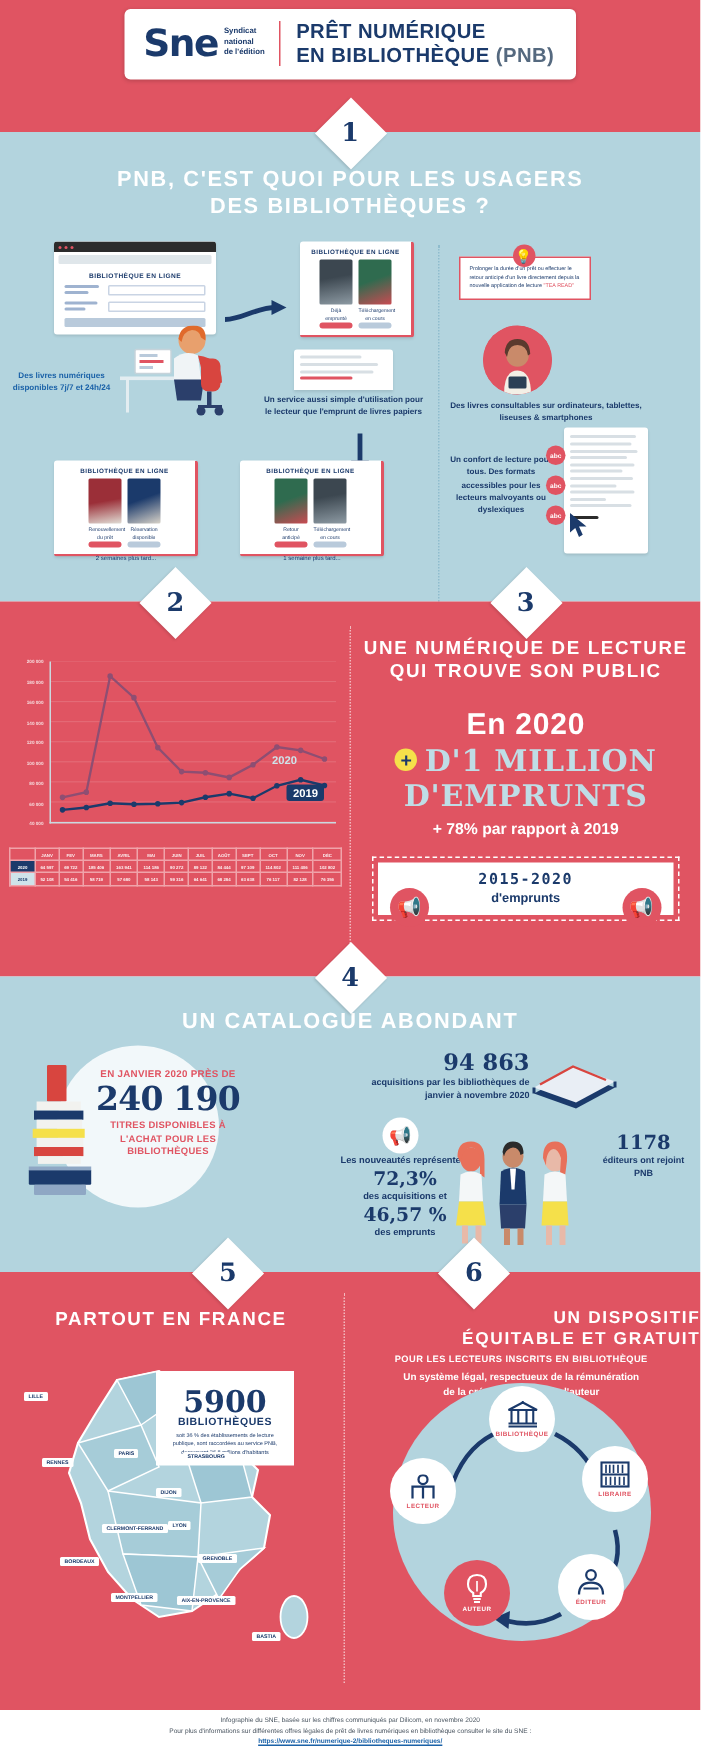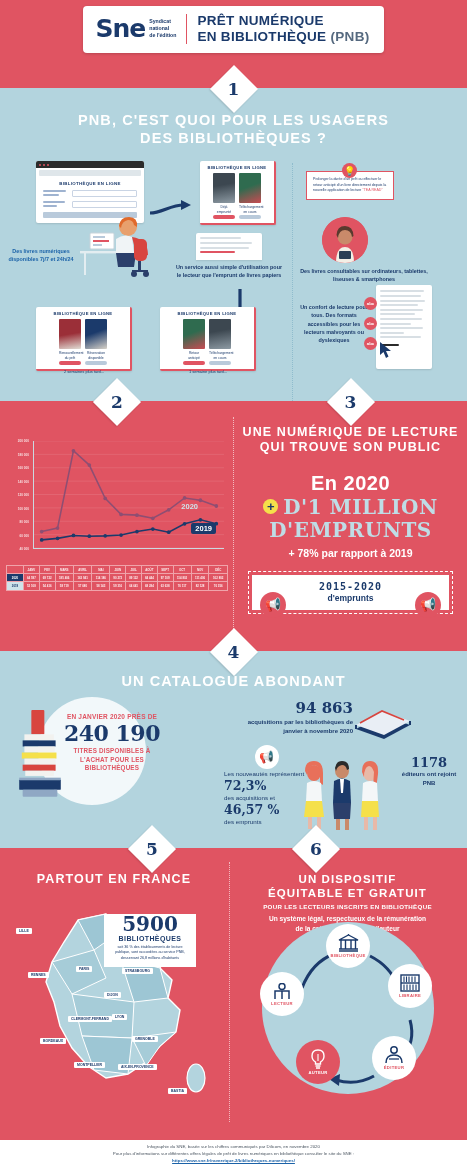--- a/index.html
+++ b/index.html
@@ -62,21 +62,21 @@
     font-weight: bold; font-size: 17px; color: #1b3a6b;
   }
 
   
   .sec-title {
     text-align: center; color: #fff; font-weight: bold;
     letter-spacing: 1.1px; line-height: 1.22;
   }
   .t-lg { font-size: 14.5px; }
   .t-md { font-size: 12.5px; }
-  .t-sm { font-size: 11.5px; }
+  .t-sm { font-size: 11.5px; text-align: right; }
 
   
   .s1 { height: 313px; padding-top: 24px; }
   .s1 .sec-title { color: #fff; }
   .s1-body { position: relative; height: 256px; margin-top: 8px; }
   .dotted-v {
     position: absolute; top: 8px; bottom: 4px; left: 292px;
     border-left: 1.6px dotted #8fbccd;
   }
   .browser {
@@ -227,22 +227,22 @@
   }
   .n240 .k { color: #e05462; font-size: 6.5px; font-weight: bold; line-height: 1.35; letter-spacing: .2px; }
   .n240 .big { font-family: "DejaVu Serif", serif; font-weight: bold; font-size: 22px; line-height: 1.05; letter-spacing: -.5px; }
   .n240 .sub { color: #e05462; font-size: 6.3px; font-weight: bold; line-height: 1.4; margin-top: 2px; letter-spacing: .2px; }
   .acq {
     position: absolute; left: 228px; top: 48px; width: 125px; text-align: right;
   }
   .acq .big { font-family: "DejaVu Serif", serif; font-weight: bold; font-size: 15px; color: #1b3a6b; }
   .acq .sub { font-size: 6px; color: #1b3a6b; line-height: 1.5; margin-top: 1px; font-weight: bold; }
   .nouv {
-    position: absolute; left: 224px; top: 118px; width: 92px; text-align: left;
-    color: #1b3a6b; font-size: 6.2px; font-weight: normal; line-height: 1.55;
+    position: absolute; left: 224px; top: 118px; width: 92px; text-align: center;
+    color: #1b3a6b; font-size: 6.2px; font-weight: bold; line-height: 1.55;
   }
   .nouv b { font-family: "DejaVu Serif", serif; font-size: 12.5px; display: block; line-height: 1.15; }
   .mega-sm {
     position: absolute; left: 255px; top: 94px; width: 24px; height: 24px;
     border-radius: 50%; background: #fff;
     display: flex; align-items: center; justify-content: center;
     color: #e05462; font-size: 12px;
   }
   .ed1178 {
     position: absolute; left: 396px; top: 104px; width: 66px; text-align: center;
@@ -255,21 +255,21 @@
   
   .s56 { height: 292px; display: flex; position: relative; }
   .s5 { width: 228px; padding-top: 24px; position: relative; }
   .s6 { width: 239px; padding-top: 24px; position: relative; }
   .s56 .dots-mid {
     position: absolute; left: 229px; top: 14px; bottom: 18px;
     border-left: 1.6px dotted #f2b9bf;
   }
   .map-box {
     position: absolute; left: 104px; top: 66px; width: 92px; background: #fff;
-    padding: 0 6px 6px; text-align: center; z-index: 5;
+    padding: 10px 6px 6px; text-align: center; z-index: 5;
   }
   .map-box .big { font-family: "DejaVu Serif", serif; font-weight: bold; font-size: 20px; color: #1b3a6b; line-height: 1; }
   .map-box .lbl { font-size: 7px; font-weight: bold; color: #1b3a6b; letter-spacing: .4px; margin-top: 1px; }
   .map-box .txt { font-size: 3.7px; color: #1b3a6b; line-height: 1.45; margin-top: 3px; }
   .map-svg { position: absolute; left: 10px; top: 58px; }
   .city {
     position: absolute; background: #fff; color: #1b3a6b;
     font-size: 3.5px; font-weight: bold; padding: 1px 3px;
     border-radius: 1px; white-space: nowrap; z-index: 6;
   }

